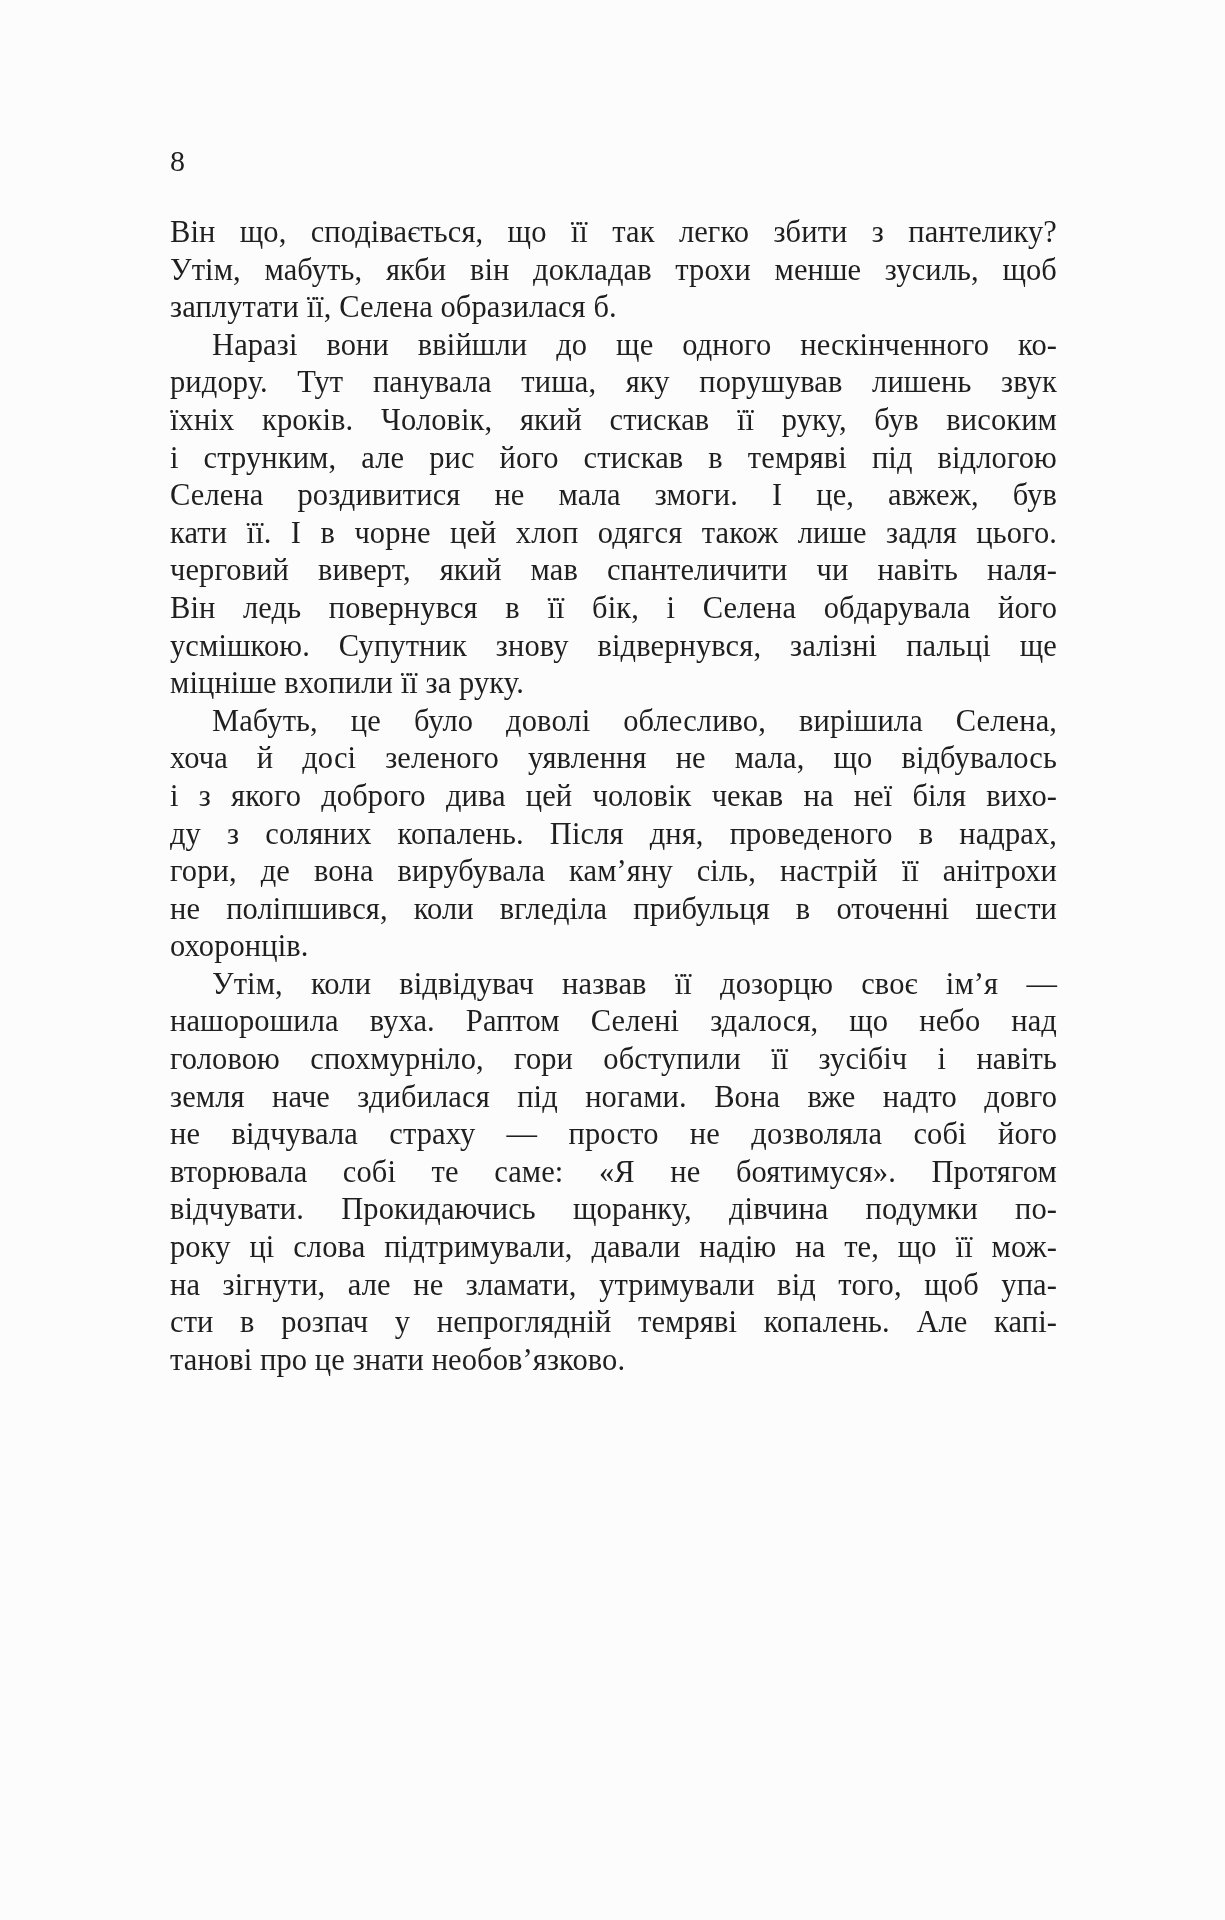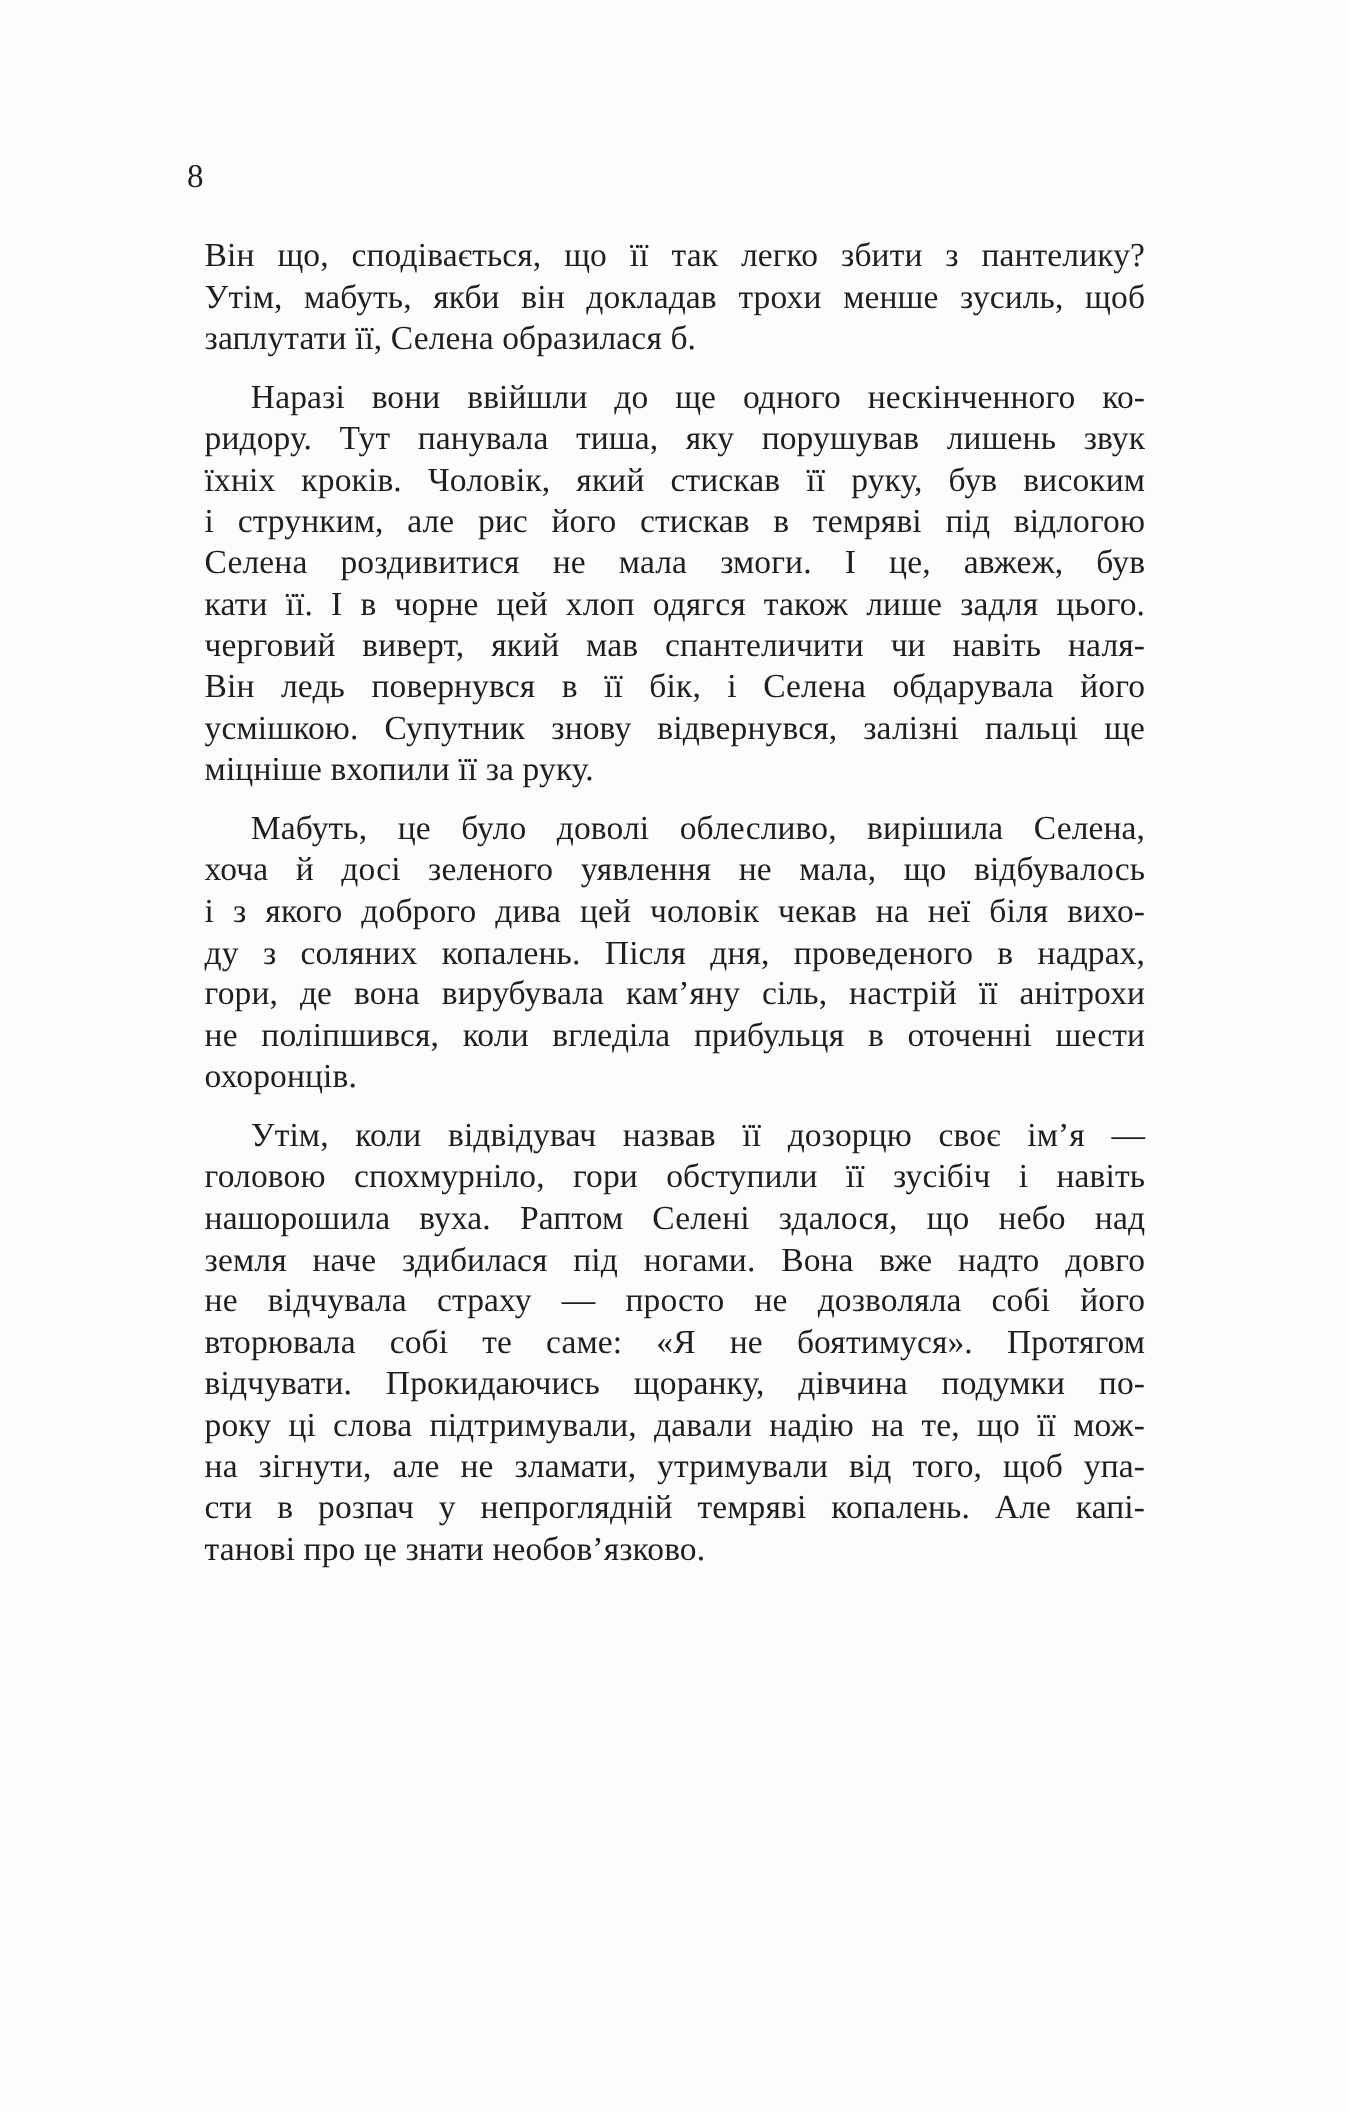--- a/index.html
+++ b/index.html
@@ -24,21 +24,21 @@
     font-size: 30px;
     line-height: 38px;
     margin-bottom: 34px;
   }
   .body-text {
     font-size: 30.5px;
     line-height: 37.6px;
     letter-spacing: 0.1px;
   }
   .paragraph {
-    margin: 16px;
+    margin: 0;
   }
   .line {
     text-align: justify;
     text-align-last: justify;
     white-space: normal;
   }
   .line.last {
     text-align: justify;
     text-align-last: left;
   }
@@ -73,22 +73,22 @@
         <div class="line first-indent">Мабуть, це було доволі облесливо, вирішила Селена,</div>
         <div class="line">хоча й досі зеленого уявлення не мала, що відбувалось</div>
         <div class="line">і з якого доброго дива цей чоловік чекав на неї біля вихо-</div>
         <div class="line">ду з соляних копалень. Після дня, проведеного в надрах,</div>
         <div class="line">гори, де вона вирубувала кам’яну сіль, настрій її анітрохи</div>
         <div class="line">не поліпшився, коли вгледіла прибульця в оточенні шести</div>
         <div class="line last">охоронців.</div>
       </div>
       <div class="paragraph">
         <div class="line first-indent">Утім, коли відвідувач назвав її дозорцю своє ім’я —</div>
+        <div class="line">нашорошила вуха. Раптом Селені здалося, що небо над</div>
         <div class="line">головою спохмурніло, гори обступили її зусібіч і навіть</div>
-        <div class="line">нашорошила вуха. Раптом Селені здалося, що небо над</div>
         <div class="line">земля наче здибилася під ногами. Вона вже надто довго</div>
         <div class="line">не відчувала страху — просто не дозволяла собі його</div>
         <div class="line">вторювала собі те саме: «Я не боятимуся». Протягом</div>
         <div class="line">відчувати. Прокидаючись щоранку, дівчина подумки по-</div>
         <div class="line">року ці слова підтримували, давали надію на те, що її мож-</div>
         <div class="line">на зігнути, але не зламати, утримували від того, щоб упа-</div>
         <div class="line">сти в розпач у непроглядній темряві копалень. Але капі-</div>
         <div class="line last">танові про це знати необов’язково.</div>
       </div>
     </div>

